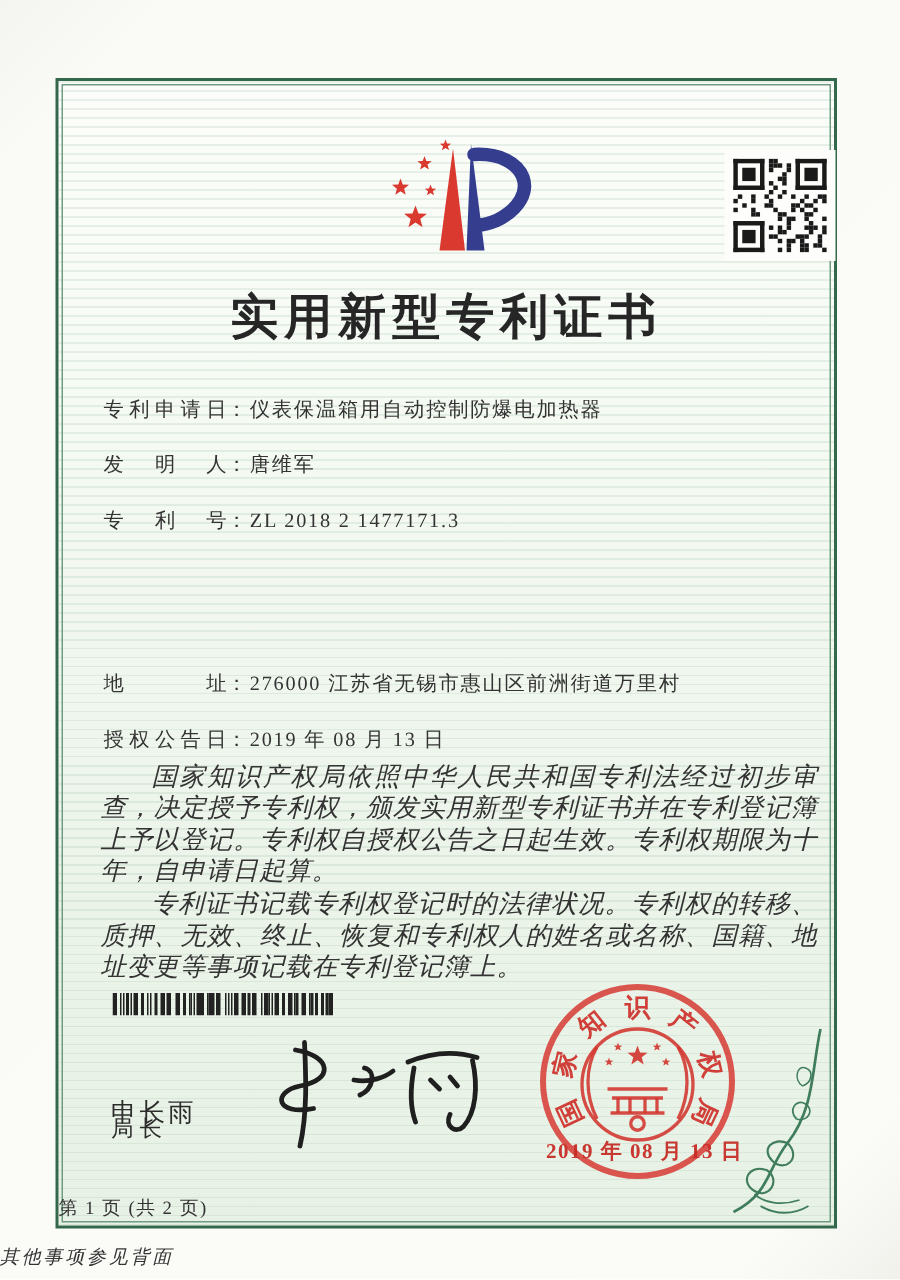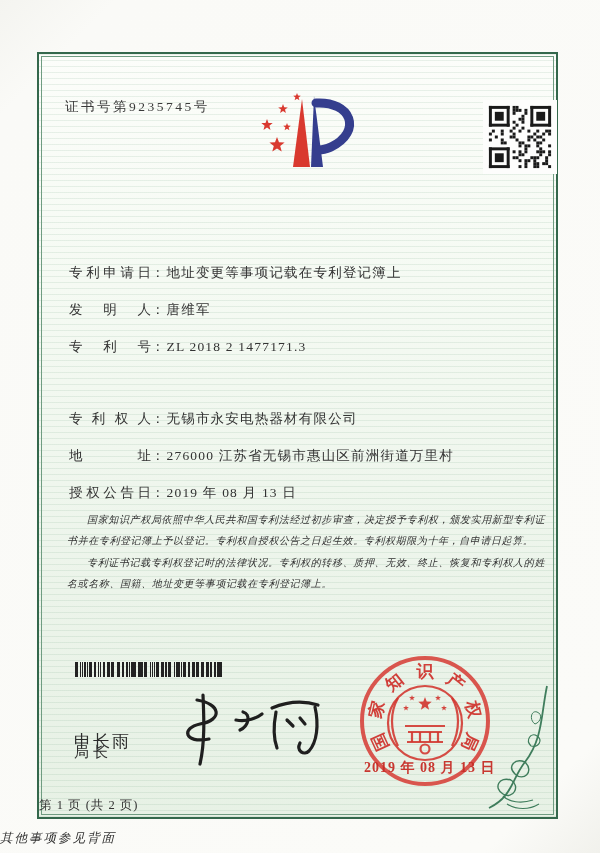--- a/index.html
+++ b/index.html
@@ -32,22 +32,22 @@
   }
   
   .frow{position:absolute;left:30px;width:470px;font-size:13.5px;color:#333;white-space:nowrap;}
   .flabel{display:inline-block;width:82px;text-align:justify;text-align-last:justify;color:#333;}
   .fcolon{display:inline-block;color:#333;}
   .fvalue{letter-spacing:1.2px;margin-left:2px;}
   .fpair2{position:absolute;left:253px;top:0;}
   
   .paras{position:absolute;left:28px;top:455px;width:478px;}
   .paras p{
-    margin:0 0 1px 0;font-size:10px;line-height:21px;letter-spacing:0.6px;
-    text-indent:2em;text-align:justify;color:#333;font-style:italic;
+    margin:0 0 1px 0;font-size:17px;line-height:21px;letter-spacing:0.6px;
+    text-indent:2em;text-align:justify;color:#333;font-style:italic;font-family:Liberation Mono, monospace;
   }
   
   .barcode{position:absolute;left:36px;top:608px;width:154px;height:15px;}
   
   .director-label{position:absolute;left:35px;top:689px;font-size:15px;letter-spacing:4px;color:#2d2d2d;}
   .director-name{position:absolute;left:35px;top:676px;font-size:17px;letter-spacing:2px;color:#2d2d2d;}
   .signature{position:absolute;left:130px;top:634px;width:160px;height:82px;}
   
   .seal{position:absolute;left:321px;top:602px;width:130px;height:130px;}
   .seal-ring{position:absolute;inset:0;border-radius:50%;border:4px solid rgba(214,58,50,0.85);}
@@ -64,21 +64,20 @@
   .back-note{position:absolute;left:0;top:830px;width:100%;text-align:left;font-size:12.5px;letter-spacing:2px;color:#333;font-style:italic;}
   .flourish{position:absolute;right:3px;bottom:3px;width:70px;height:130px;}
   svg{display:block;}
 </style>
 </head>
 <body>
 
 <div id="page">
   <div class="frame">
 
-    <div class="cert-number">证书号第9235745号</div>
 
     <div class="logo">
       <svg width="120" height="95" viewBox="0 0 120 95">
         <g id="logo-stars" fill="#d9392f">
             <polygon points="50.0,6.0 51.0,8.6 53.8,8.8 51.6,10.5 52.4,13.2 50.0,11.7 47.6,13.2 48.4,10.5 46.2,8.8 49.0,8.6"></polygon>
             <polygon points="36.0,17.0 37.2,20.3 40.8,20.5 38.0,22.6 38.9,26.0 36.0,24.1 33.1,26.0 34.0,22.6 31.2,20.5 34.8,20.3"></polygon>
             <polygon points="20.0,32.0 21.5,36.0 25.7,36.1 22.4,38.8 23.5,42.9 20.0,40.5 16.5,42.9 17.6,38.8 14.3,36.1 18.5,36.0"></polygon>
             <polygon points="40.0,36.0 41.0,38.6 43.8,38.8 41.6,40.5 42.4,43.2 40.0,41.7 37.6,43.2 38.4,40.5 36.2,38.8 39.0,38.6"></polygon>
             <polygon points="30.0,50.0 32.0,55.3 37.6,55.5 33.2,59.0 34.7,64.5 30.0,61.4 25.3,64.5 26.8,59.0 22.4,55.5 28.0,55.3"></polygon>
           </g>
@@ -189,32 +188,30 @@
           <rect x="22" y="2" width="1" height="7" fill="#1a1a1a"></rect>
           <rect x="18" y="4" width="3" height="3" fill="#1a1a1a"></rect>
           <rect x="2" y="16" width="7" height="1" fill="#1a1a1a"></rect>
           <rect x="2" y="22" width="7" height="1" fill="#1a1a1a"></rect>
           <rect x="2" y="16" width="1" height="7" fill="#1a1a1a"></rect>
           <rect x="8" y="16" width="1" height="7" fill="#1a1a1a"></rect>
           <rect x="4" y="18" width="3" height="3" fill="#1a1a1a"></rect>
         </svg>
     </div>
 
+    <div class="title">实用新型专利证书</div>
 
     <div class="frow" style="top:210px">
-      <span class="flabel">专利申请日</span><span class="fcolon">：</span><span class="fvalue">地址变更等事项记载在专利登记簿上</span>
+      <span class="flabel">专利申请日</span><span class="fcolon">：</span><span class="fvalue">仪表保温箱用自动控制防爆电加热器</span>
     </div>
     <div class="frow" style="top:247px">
       <span class="flabel">发明人</span><span class="fcolon">：</span><span class="fvalue">唐维军</span>
     </div>
     <div class="frow" style="top:284px">
       <span class="flabel">专利号</span><span class="fcolon">：</span><span class="fvalue">ZL 2018 2 1477171.3</span>
-    </div>
-    <div class="frow" style="top:356px">
-      <span class="flabel">专利权人</span><span class="fcolon">：</span><span class="fvalue">无锡市永安电热器材有限公司</span>
     </div>
     <div class="frow" style="top:393px">
       <span class="flabel">地址</span><span class="fcolon">：</span><span class="fvalue">276000 江苏省无锡市惠山区前洲街道万里村</span>
     </div>
     <div class="frow" style="top:430px">
       <span class="flabel">授权公告日</span><span class="fcolon">：</span><span class="fvalue">2019 年 08 月 13 日</span>
     </div>
 
     <div class="paras">
       <p>国家知识产权局依照中华人民共和国专利法经过初步审查，决定授予专利权，颁发实用新型专利证书并在专利登记簿上予以登记。专利权自授权公告之日起生效。专利权期限为十年，自申请日起算。</p>

